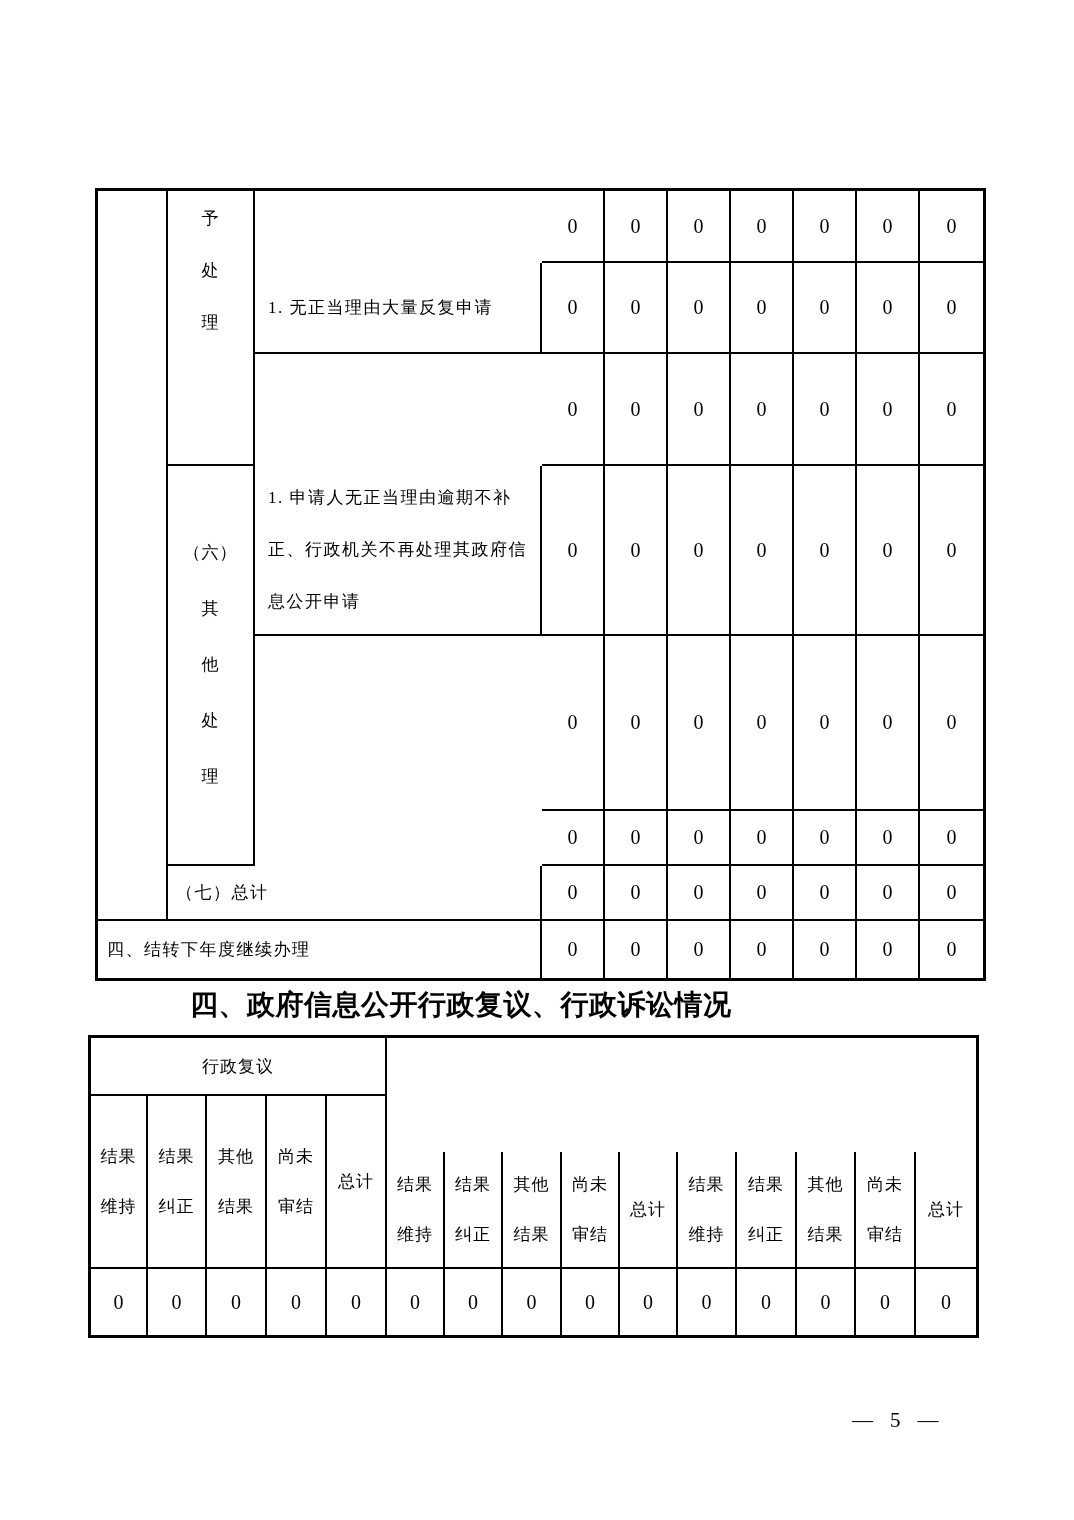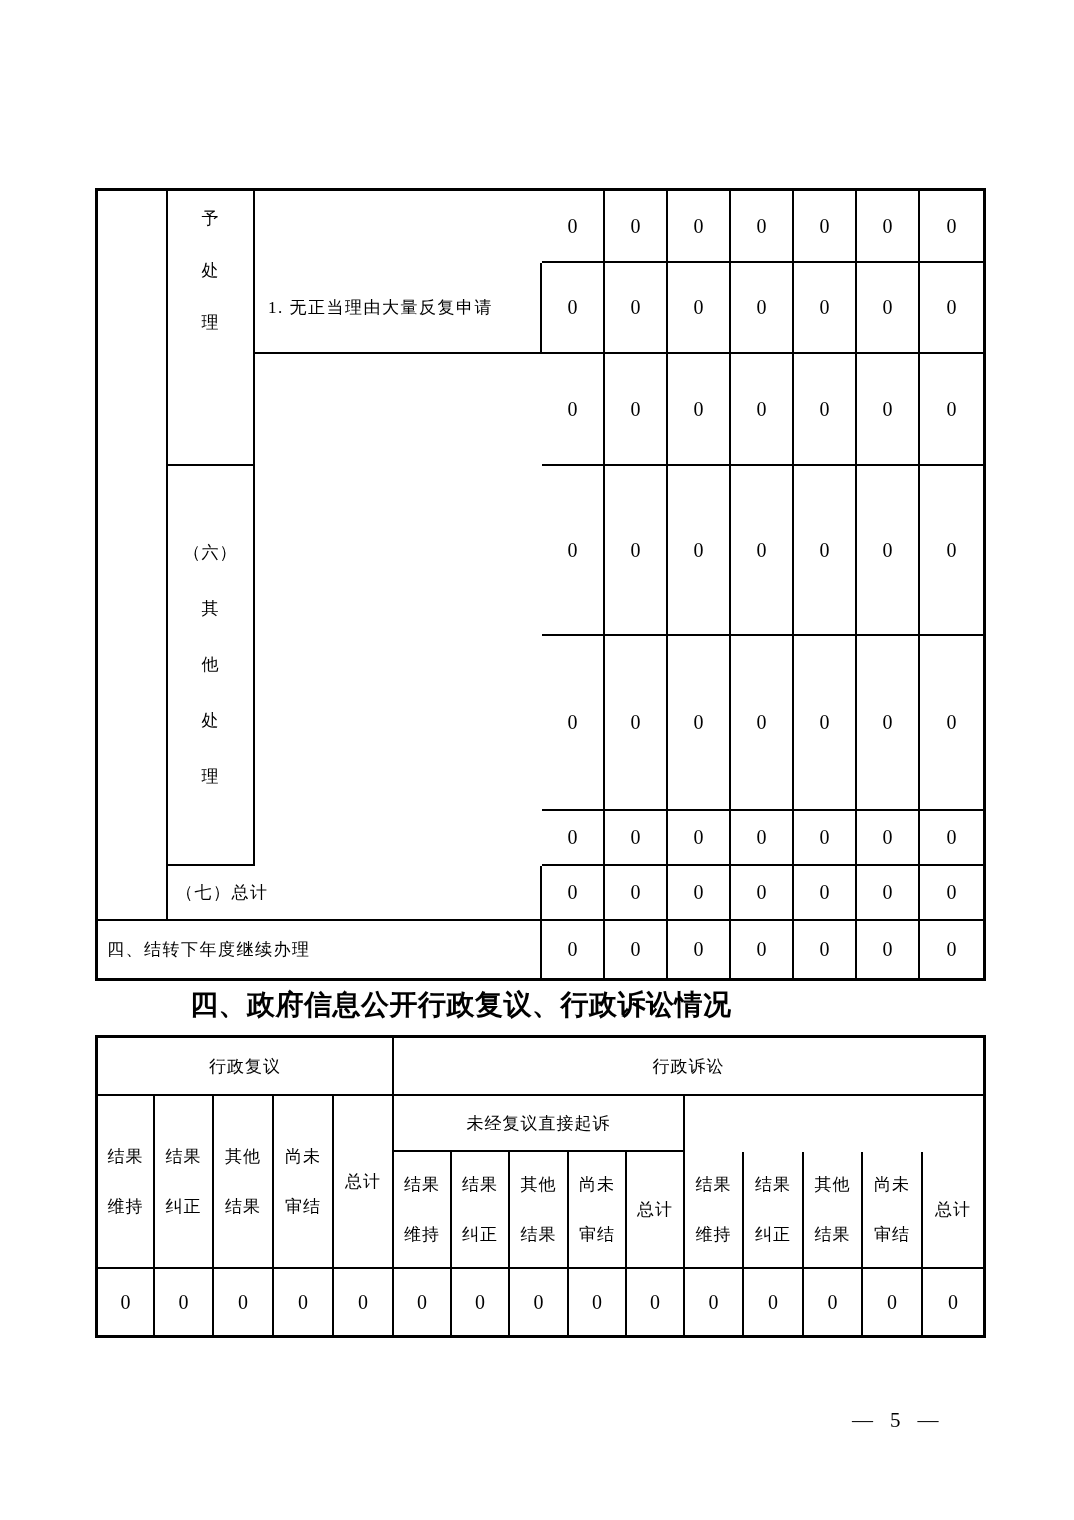--- a/index.html
+++ b/index.html
@@ -42,21 +42,21 @@
   
   .heading {
     position:absolute; left:190px; top:988px;
     font-family:"Liberation Sans","DejaVu Sans",sans-serif;
     font-weight:bold; font-size:28px; letter-spacing:0.5px;
     line-height:34px; color:#000;
   }
 
   
   #table2 {
-    left:95px; top:1035px;
+    left:88px; top:1035px;
     grid-template-columns:57px 59px 60px 60px 60px 58px 58px 59px 58px 58px 59px 60px 59px 60px 60px;
     grid-template-rows:58px 56px 117px 66px;
   }
   .hdr { font-size:17px; letter-spacing:1px; }
   .hdr2 { white-space:pre-line; line-height:50px; }
 
   
   .footer {
     position:absolute; left:852px; top:1408px;
     display:flex; align-items:center; gap:17px;
@@ -78,20 +78,21 @@
 
   <div class="cell vside vside-mid" style="grid-area:4/2/7/3">
     <span>（六）</span>
     <span>其</span>
     <span>他</span>
     <span>处</span>
     <span>理</span>
   </div>
 
   <div class="cell lbl" style="grid-area:2/3/3/4">1. 无正当理由大量反复申请</div>
+  <div class="cell lbl" style="grid-area:4/3/5/4">1. 申请人无正当理由逾期不补正、行政机关不再处理其政府信息公开申请</div>
   <div class="cell lbl lbl-carry bb0" style="grid-area:8/1/9/4">四、结转下年度继续办理</div>
   <div class="cell lbl lbl-total" style="grid-area:7/2/8/4">（七）总计</div>
 
   <div class="cell num" style="grid-area:1/4/2/5">0</div>
   <div class="cell num" style="grid-area:1/5/2/6">0</div>
   <div class="cell num" style="grid-area:1/6/2/7">0</div>
   <div class="cell num" style="grid-area:1/7/2/8">0</div>
   <div class="cell num" style="grid-area:1/8/2/9">0</div>
   <div class="cell num" style="grid-area:1/9/2/10">0</div>
   <div class="cell num br0" style="grid-area:1/10/2/11">0</div>
@@ -151,33 +152,31 @@
   <div class="cell num bb0" style="grid-area:8/8/9/9">0</div>
   <div class="cell num bb0" style="grid-area:8/9/9/10">0</div>
   <div class="cell num bb0 br0" style="grid-area:8/10/9/11">0</div>
 </div>
 
 <div class="heading">四、政府信息公开行政复议、行政诉讼情况</div>
 
 <div id="table2" class="tbl">
 
   <div class="cell hdr" style="grid-area:1/1/2/6">行政复议</div>
-  <div class="cell hdr br0" style="grid-area:1/6/2/16">行政诉讼</div>
 
   <div class="cell hdr hdr2" style="grid-area:2/1/4/2">结果
 维持</div>
   <div class="cell hdr hdr2" style="grid-area:2/2/4/3">结果
 纠正</div>
   <div class="cell hdr hdr2" style="grid-area:2/3/4/4">其他
 结果</div>
   <div class="cell hdr hdr2" style="grid-area:2/4/4/5">尚未
 审结</div>
   <div class="cell hdr hdr2" style="grid-area:2/5/4/6">总计</div>
 
-  <div class="cell hdr" style="grid-area:2/6/3/11">未经复议直接起诉</div>
 
   <div class="cell hdr hdr2" style="grid-area:3/6/4/7">结果
 维持</div>
   <div class="cell hdr hdr2" style="grid-area:3/7/4/8">结果
 纠正</div>
   <div class="cell hdr hdr2" style="grid-area:3/8/4/9">其他
 结果</div>
   <div class="cell hdr hdr2" style="grid-area:3/9/4/10">尚未
 审结</div>
   <div class="cell hdr hdr2" style="grid-area:3/10/4/11">总计</div>

